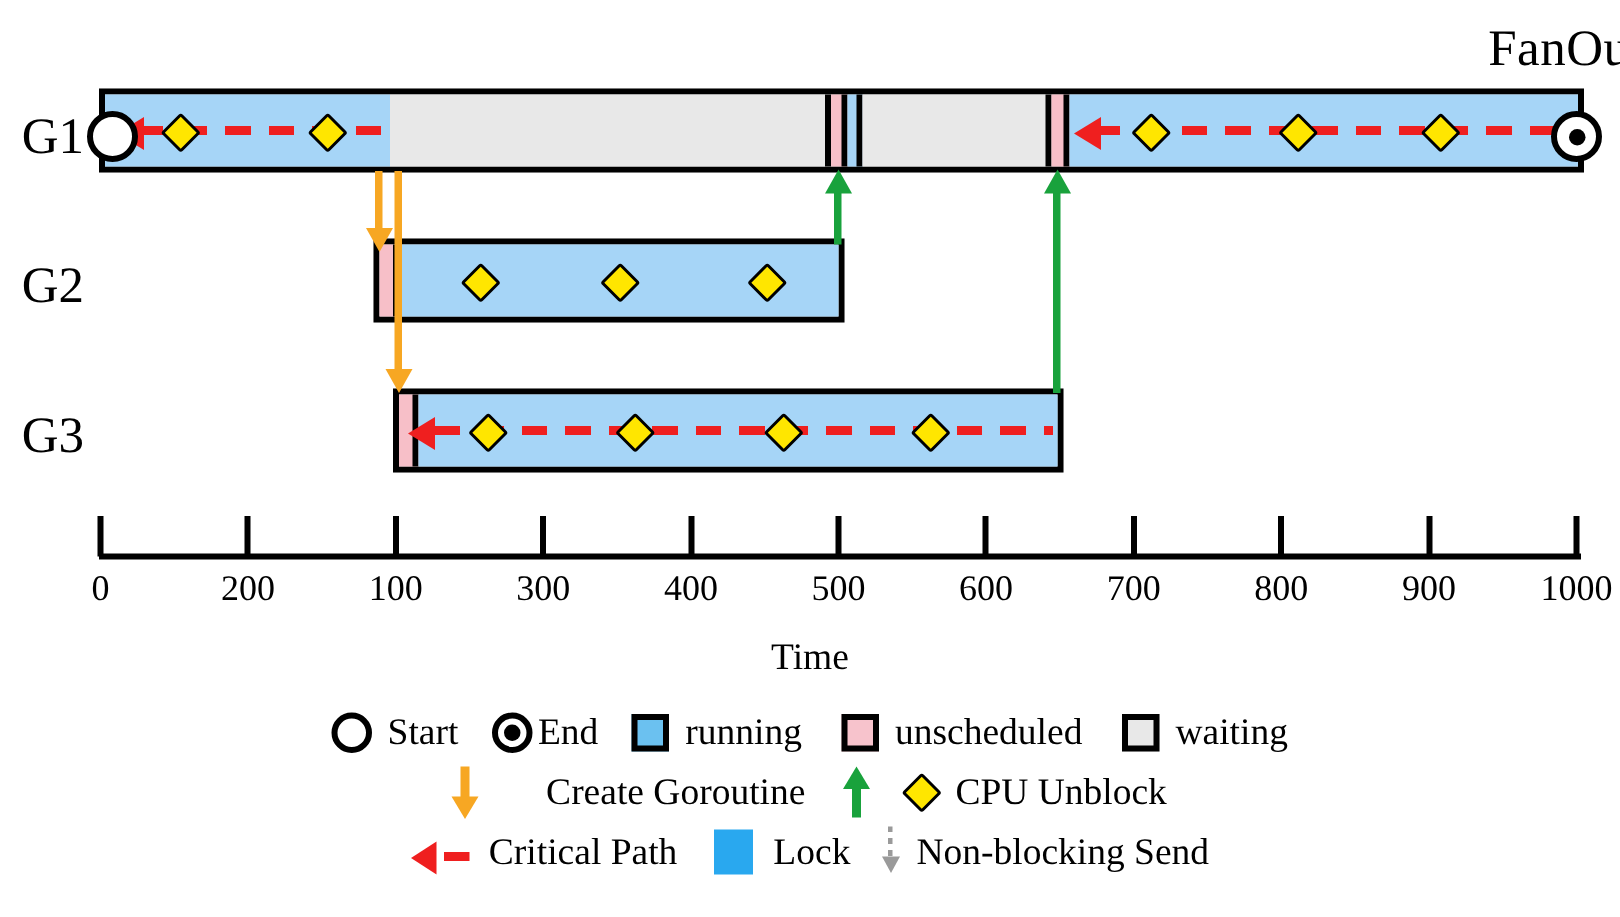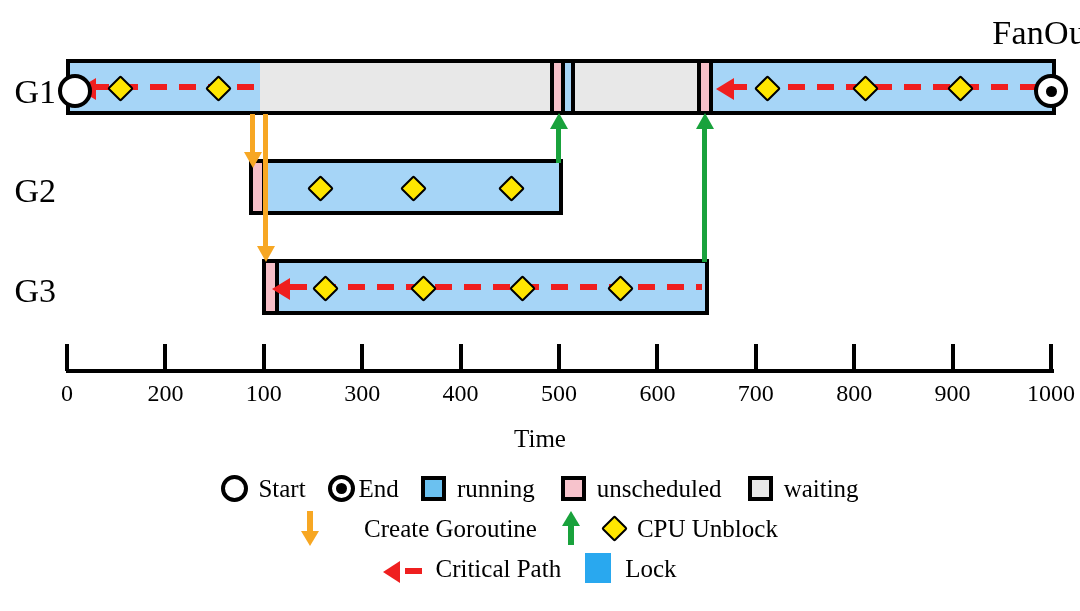--- a/index.html
+++ b/index.html
@@ -246,16 +246,23 @@
         <span class="lcrit">
             <i class="ah"></i>
             <i class="dsh"></i>
           </span>
         <span class="ltext" style="margin-left:4px;">Critical Path</span>
       </div>
       <div class="litem" style="margin-right:20px;">
         <span class="sw-lock"></span>
         <span class="ltext" style="margin-left:14px;">Lock</span>
       </div>
+      <div class="litem">
+        <span class="lnb">
+            <i class="s"></i>
+            <i class="h"></i>
+          </span>
+        <span class="ltext" style="margin-left:10px;">Non-blocking Send</span>
+      </div>
     </div>
 
   </div>
 </div>
 
 </body></html>

